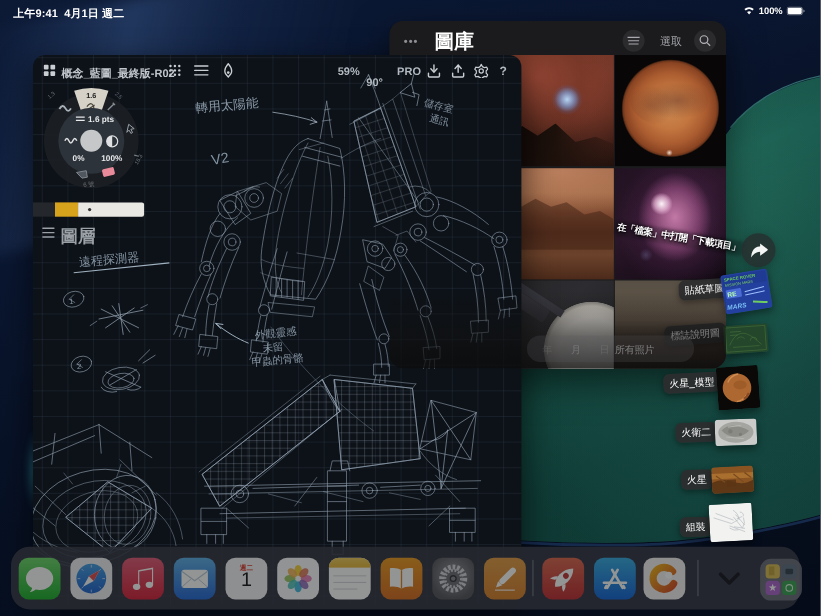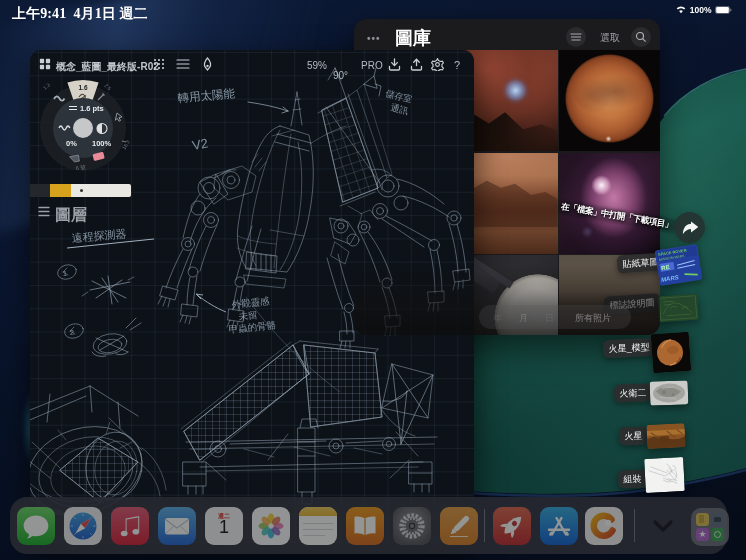--- a/index.html
+++ b/index.html
@@ -15,21 +15,21 @@
 .streak2{position:absolute;left:-40px;top:140px;width:420px;height:160px;
  background:linear-gradient(115deg,rgba(70,110,180,0) 20%,rgba(90,130,200,0.16) 45%,rgba(70,110,180,0) 75%);
  transform:rotate(-15deg);filter:blur(7px);}
 .streak3{position:absolute;left:14px;top:378px;width:18px;height:100px;
  background:radial-gradient(ellipse 70% 50% at 100% 50%,rgba(60,190,200,0.45),rgba(40,130,160,0.12) 60%,rgba(0,0,0,0) 78%);
  filter:blur(2px);}
 #teal{position:absolute;left:446px;top:48px;}
 
 
 #status{position:absolute;left:0;top:0;width:100%;height:24px;color:#fff;font-size:11px;font-weight:bold;}
-#st-left{position:absolute;left:12px;top:5px;letter-spacing:0.1px;font-size:14px;font-family:Liberation Serif, serif;}
+#st-left{position:absolute;left:12px;top:5px;letter-spacing:0.1px;font-size:10px;}
 #st-right{position:absolute;right:14px;top:5px;display:flex;align-items:center;gap:3.5px;}
 
 
 #photos{position:absolute;left:354px;top:19px;width:306px;height:316px;border-radius:13px;
  background:#1b1b1d;overflow:hidden;box-shadow:0 12px 34px rgba(0,0,0,0.55);}
 #ph-head{position:absolute;left:0;top:0;width:100%;height:31px;background:#1b1b1d;z-index:3;}
 #ph-dots{position:absolute;left:13px;top:14px;color:#8e8e93;font-size:10px;letter-spacing:1px;font-weight:bold;}
 #ph-title{position:absolute;left:41px;top:7px;color:#fff;font-size:18px;font-weight:bold;}
 .ph-circ{position:absolute;top:8px;width:20px;height:20px;border-radius:50%;background:#2b2b2e;}
 #ph-sel{position:absolute;left:246px;top:12px;color:#9fa0a5;font-size:10px;}
@@ -72,21 +72,21 @@
  background:linear-gradient(90deg,#4a4a52,#34343a 85%);transform:rotate(33deg);border-radius:2px;
  box-shadow:14px -10px 0 -3px #3a3a42;}
 #p-dunes{background:linear-gradient(180deg,#585045 0%,#645749 36%,#41332a 55%,#2b211a 78%,#1d1611 100%);}
 
 
 #cw{position:absolute;left:30px;top:50px;width:444px;height:500px;border-radius:11px;
  background:#0d1218;overflow:hidden;box-shadow:0 10px 30px rgba(0,0,0,0.6);}
 #cgrid{position:absolute;inset:0;
  background-image:linear-gradient(rgba(84,106,130,0.15) 1px,transparent 1px),linear-gradient(90deg,rgba(84,106,130,0.15) 1px,transparent 1px);
  background-size:23.3px 23.3px;background-position:8px 2px;}
-.ctxt{color:#b3bac1;font-size:10px;font-weight:normal;text-align:center;}
+.ctxt{color:#b3bac1;font-size:10px;font-weight:bold;text-align:center;}
 
 
 #dock{position:absolute;left:10px;top:497px;width:717px;height:57px;border-radius:17px;
  background:rgba(44,47,55,0.90);}
 .dkdiv{position:absolute;top:12px;width:1px;height:33px;background:rgba(190,195,205,0.28);}
 .icon{position:absolute;top:9.5px;width:38px;height:38px;border-radius:9px;overflow:hidden;filter:brightness(0.67) saturate(0.8);}
 #dockdim{position:absolute;inset:0;border-radius:17px;background:rgba(10,12,16,0.14);}
 
 
 .dlabel{position:absolute;background:rgba(44,44,46,0.92);color:#fff;border-radius:5.5px;
@@ -133,21 +133,21 @@
 
       <div class="ph" id="p-mars" style="left:205px;top:0;"></div>
       <div class="ph" id="p-orion" style="left:205px;top:102.5px;"></div>
       <div class="ph" id="p-dunes" style="left:205px;top:205px;"></div>
     </div>
     <div id="ph-scrim"></div>
     <div id="ph-tabs">
       <span style="position:absolute;left:14px;top:7px;opacity:0.55;">年</span>
       <span style="position:absolute;left:40px;top:7px;">月</span>
       <span style="position:absolute;left:66px;top:7px;opacity:0.55;">日</span>
-      <span style="position:absolute;left:96px;top:7px;color:rgba(245,245,248,0.42);">所有照片</span>
+      <span style="position:absolute;left:80px;top:7px;color:rgba(245,245,248,0.42);">所有照片</span>
     </div>
     <div id="ph-head">
       <span id="ph-dots">•••</span>
       <span id="ph-title">圖庫</span>
       <div class="ph-circ" style="left:212px;"></div>
       <svg class="abs" style="left:216px;top:12px;" width="12" height="12" viewBox="0 0 12 12">
         <g stroke="#a9a9ae" stroke-width="1">
             <line x1="0.5" y1="3" x2="11.5" y2="3"></line>
             <line x1="1" y1="6" x2="11" y2="6"></line>
             <line x1="1.5" y1="9" x2="10.5" y2="9"></line>

